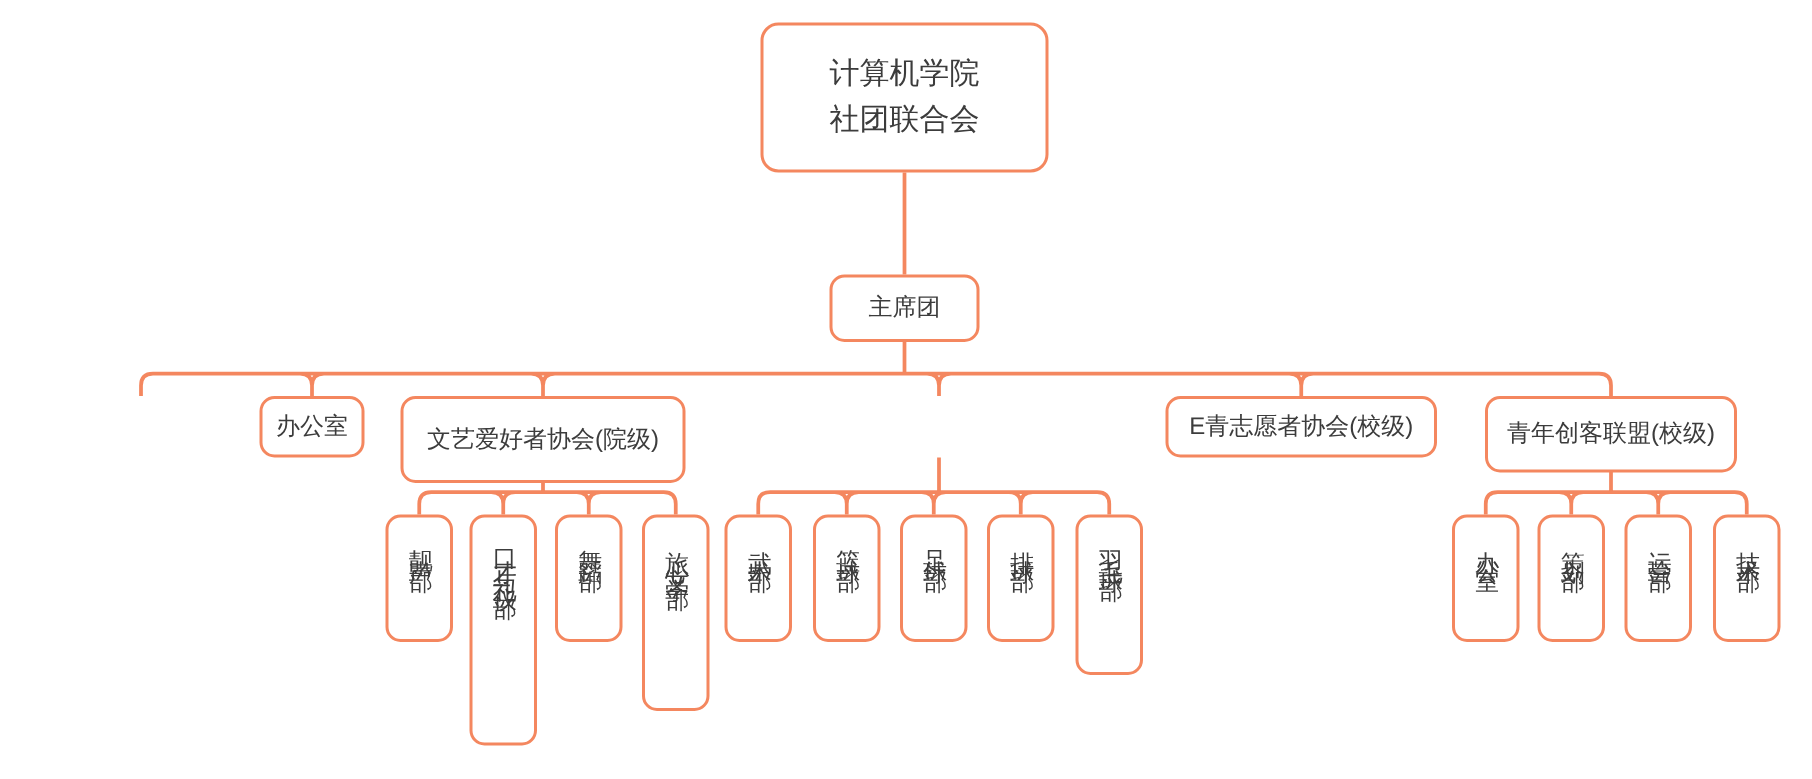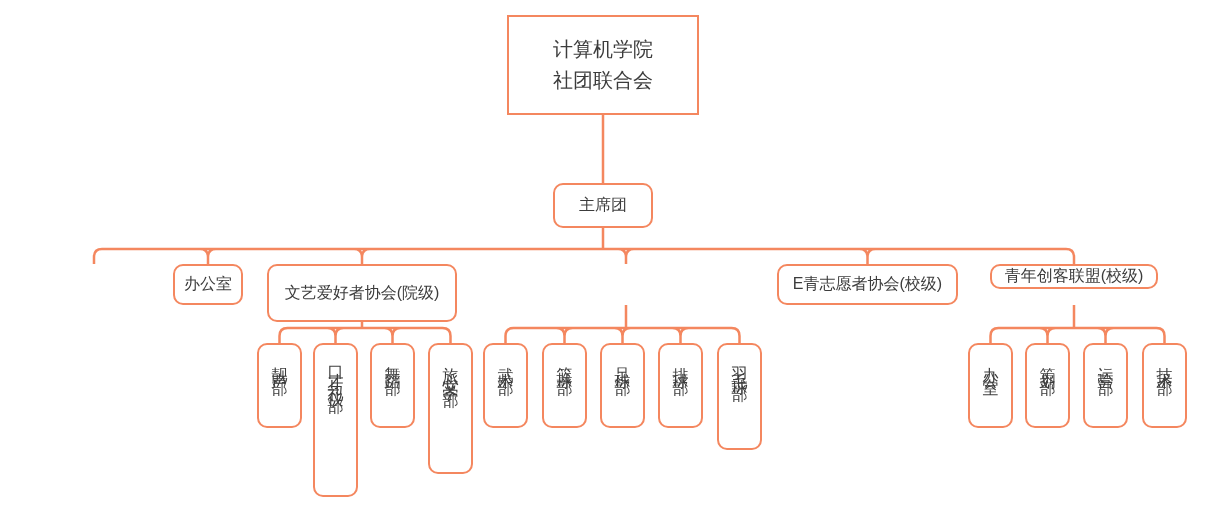--- a/index.html
+++ b/index.html
@@ -9,21 +9,21 @@
     position:relative; width:1208px; height:519px;
     background:var(--bg); overflow:hidden;
   }
   #connectors { position:absolute; left:0; top:0; }
   .node {
     position:absolute; box-sizing:border-box;
     border:2.5px solid var(--accent); border-radius:10px;
     background:var(--bg); color:var(--text);
     display:flex; align-items:center; justify-content:center;
   }
-  .node-root { font-size:20px; border-radius:0; }
+  .node-root { font-size:20px; border-radius:12px; }
   .node-root .label { white-space:pre-line; text-align:center; line-height:1.55; }
   .node-h { font-size:16px; }
   .node-h .label { white-space:nowrap; }
   .node-v { font-size:16px; align-items:flex-start; padding-top:9px; }
   .node-v .label {
     writing-mode:vertical-rl; text-orientation:upright;
     letter-spacing:6px; line-height:1;
   }
 </style>
 </head>
@@ -45,21 +45,21 @@
 
   <div class="node node-h" style="left:173px;top:264px;width:70px;height:41px">
     <span class="label">办公室</span>
   </div>
   <div class="node node-h" style="left:267px;top:264px;width:190px;height:58px">
     <span class="label">文艺爱好者协会(院级)</span>
   </div>
   <div class="node node-h" style="left:777px;top:264px;width:181px;height:41px">
     <span class="label">E青志愿者协会(校级)</span>
   </div>
-  <div class="node node-h" style="left:990px;top:264px;width:168px;height:25px">
+  <div class="node node-h" style="left:990px;top:264px;width:168px;height:51px">
     <span class="label">青年创客联盟(校级)</span>
   </div>
 
   <div class="node node-v" style="left:257px;top:343px;width:45px;height:85px">
     <span class="label">靓声部</span>
   </div>
   <div class="node node-v" style="left:313px;top:343px;width:45px;height:154px">
     <span class="label">口才与礼仪部</span>
   </div>
   <div class="node node-v" style="left:370px;top:343px;width:45px;height:85px">

